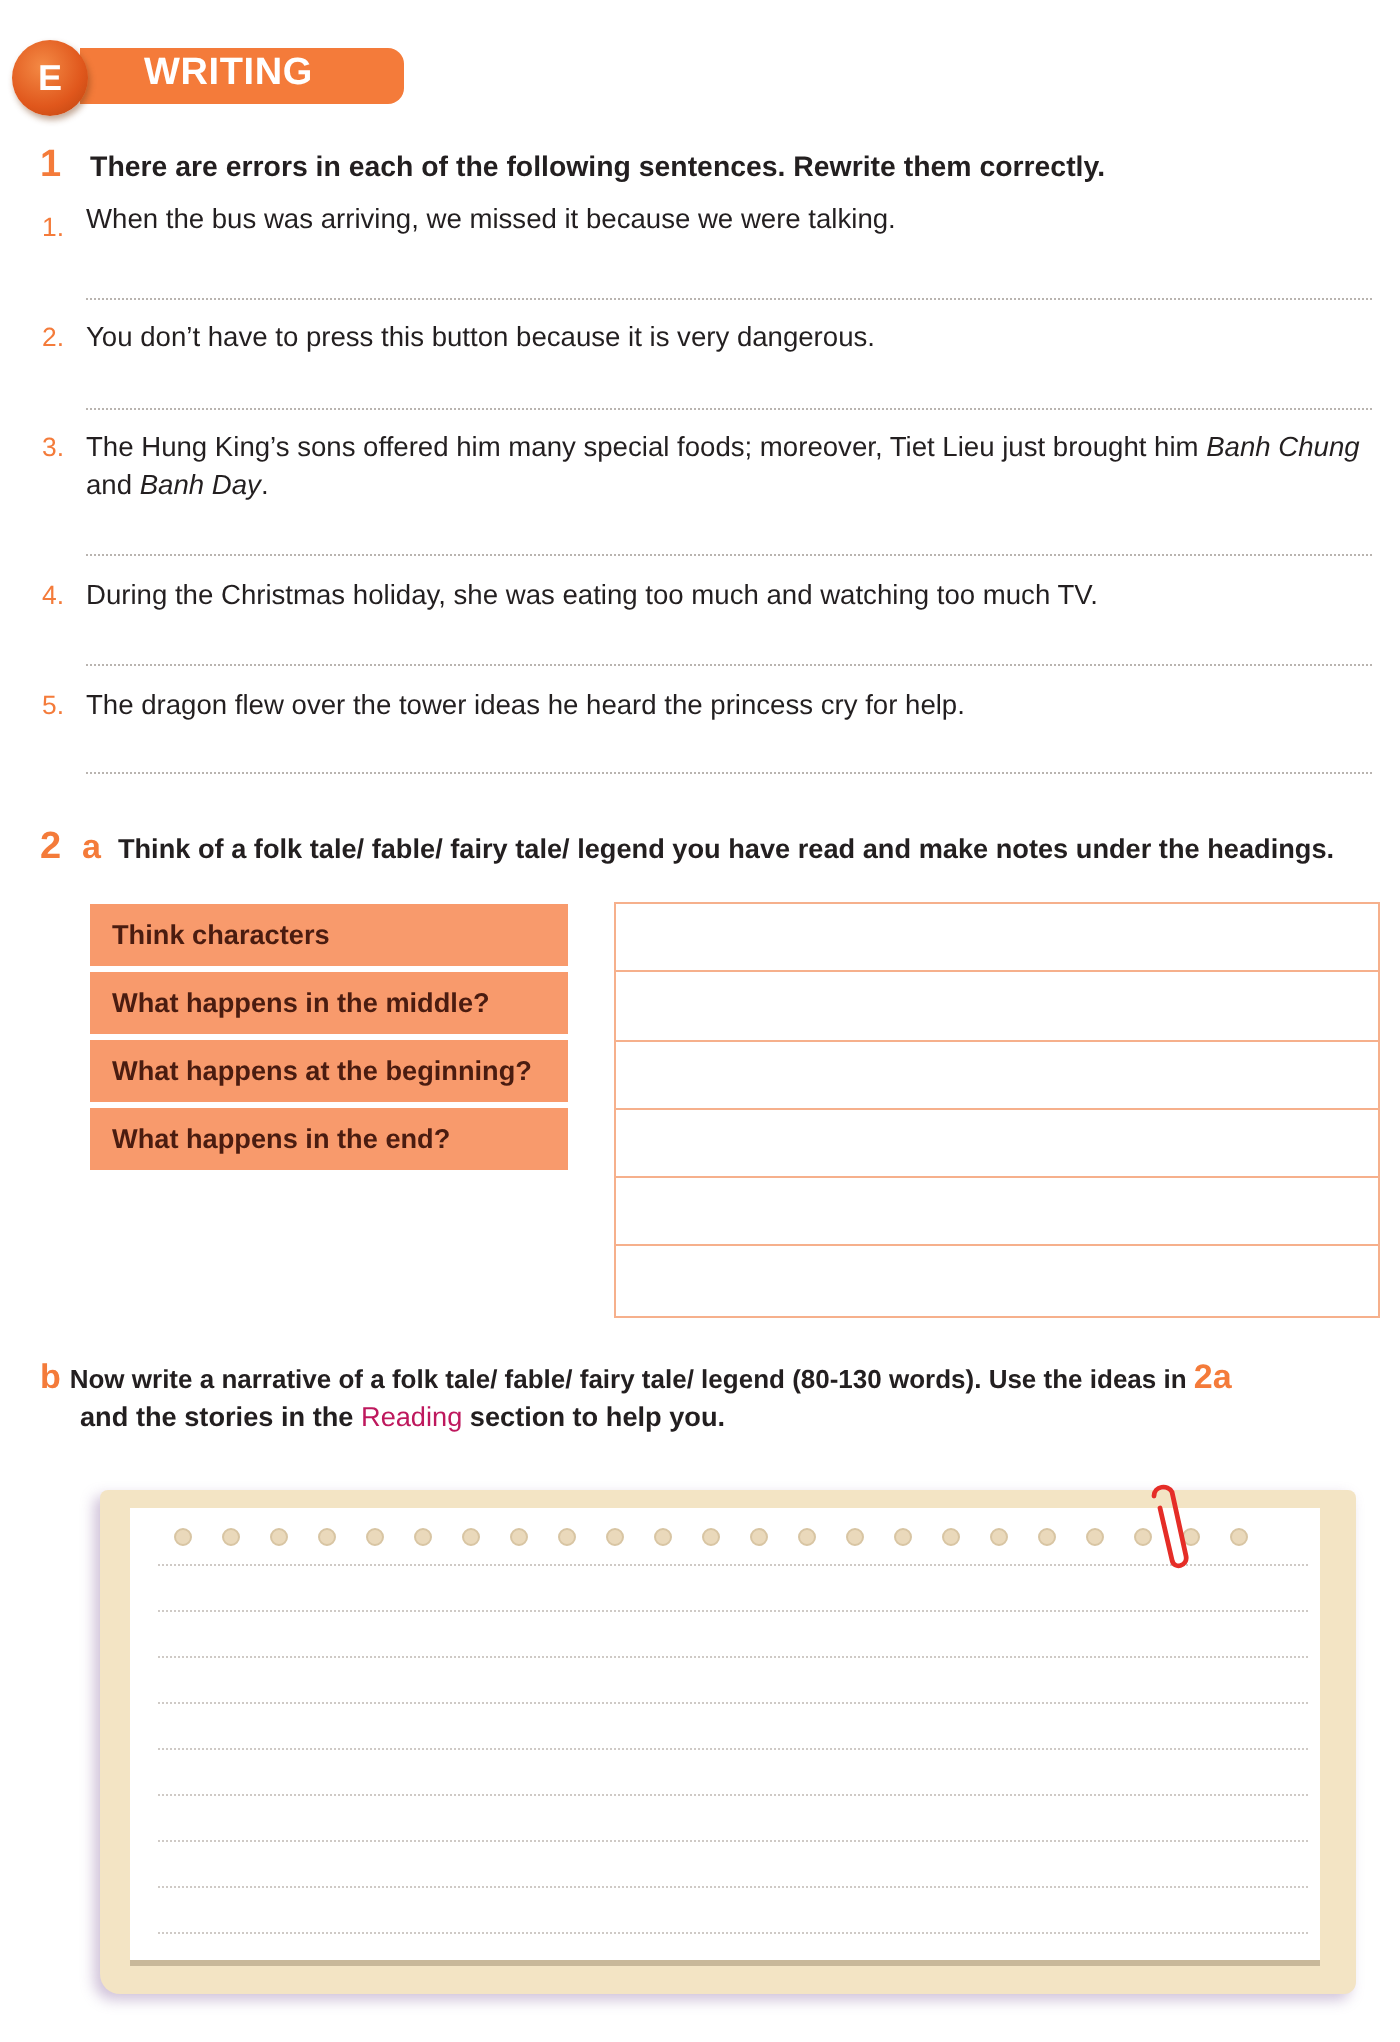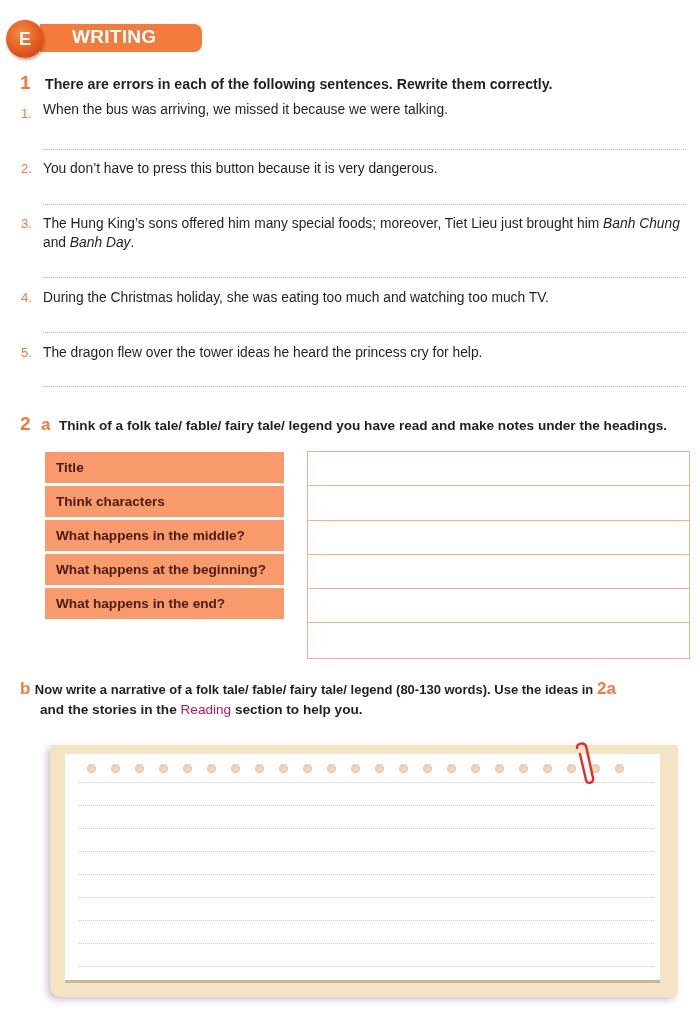--- a/index.html
+++ b/index.html
@@ -99,21 +99,20 @@
 <span class="item-text" style="top:343px;">The dragon flew over the tower ideas he heard the princess cry for help.</span>
 <div class="dotline" style="top:386px;"></div>
 
 <div class="abs" style="left:20px; top:413px; white-space:nowrap;">
   <span class="q-num-big">2</span>
   <span class="q-num-big" style="margin-left:6px; font-size:17px;">a</span>
   <span class="q-title" style="margin-left:4px; font-size:13.6px;">Think of a folk tale/ fable/ fairy tale/ legend you have read and make notes under the headings.</span>
 </div>
 
 <div class="tbl-left">
-  <div class="tbl-cell">Title</div>
   <div class="tbl-cell">Think characters</div>
   <div class="tbl-cell">What happens in the middle?</div>
   <div class="tbl-cell">What happens at the beginning?</div>
   <div class="tbl-cell">What happens in the end?</div>
 </div>
 
 <div class="tbl-right">
   <div class="tbl-right-row"></div>
   <div class="tbl-right-row"></div>
   <div class="tbl-right-row"></div>

